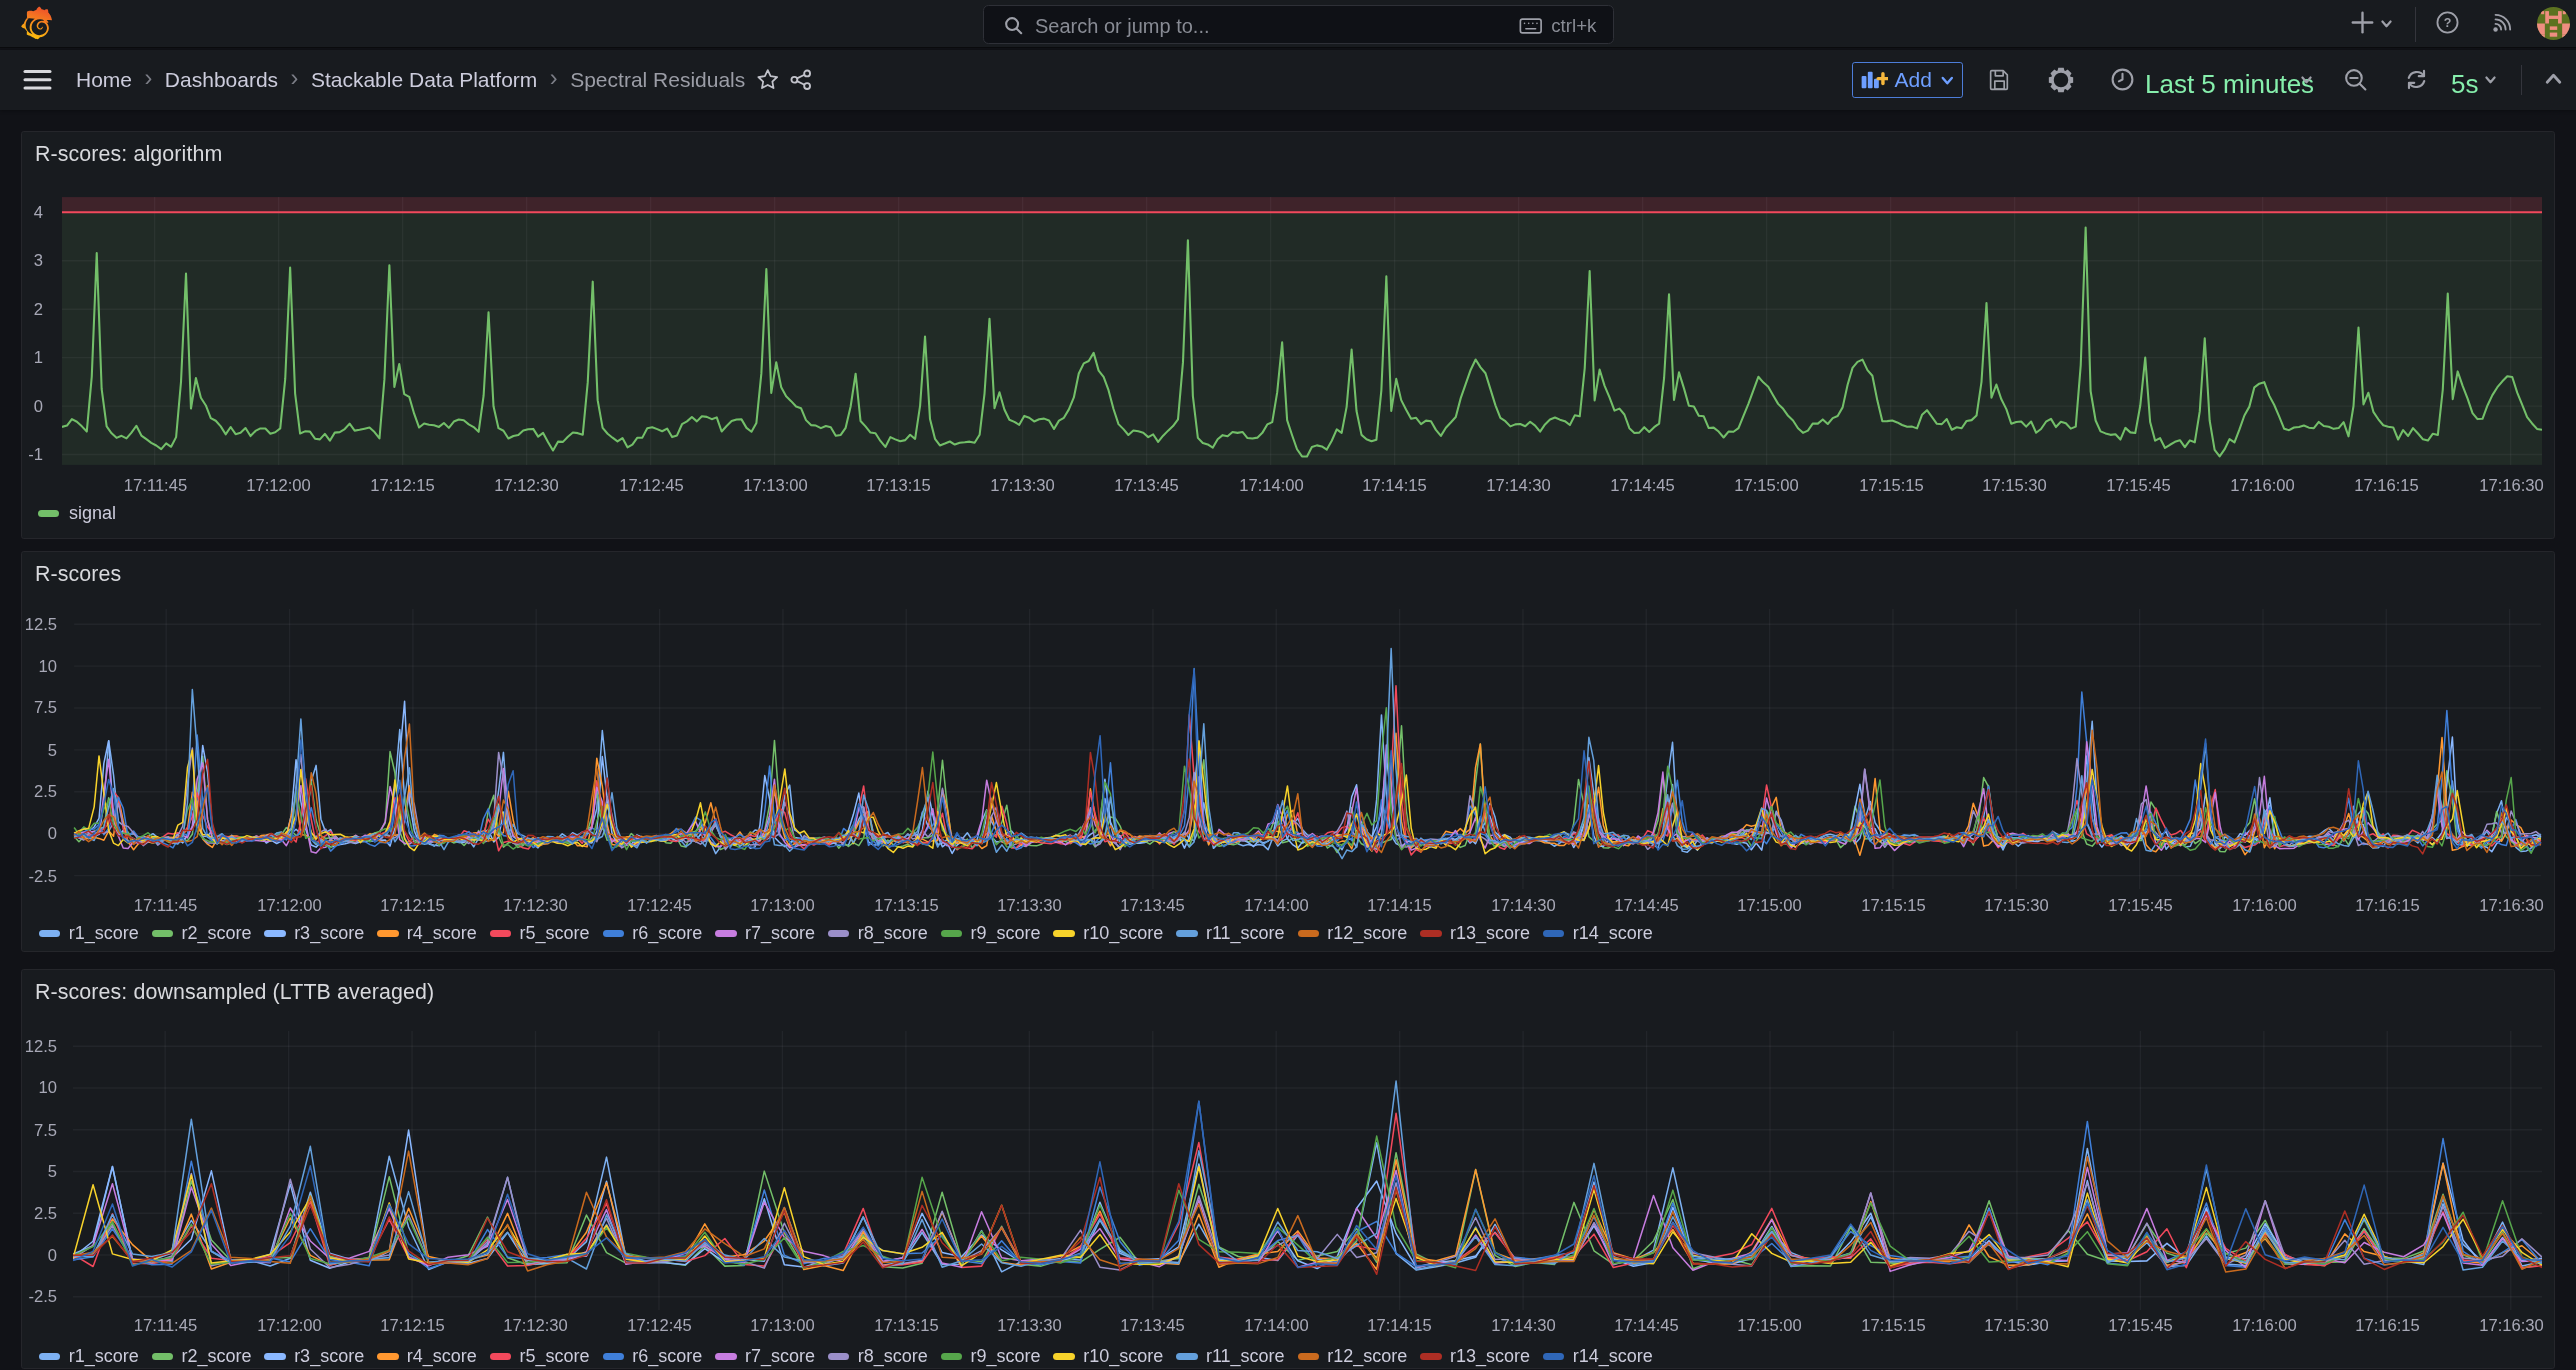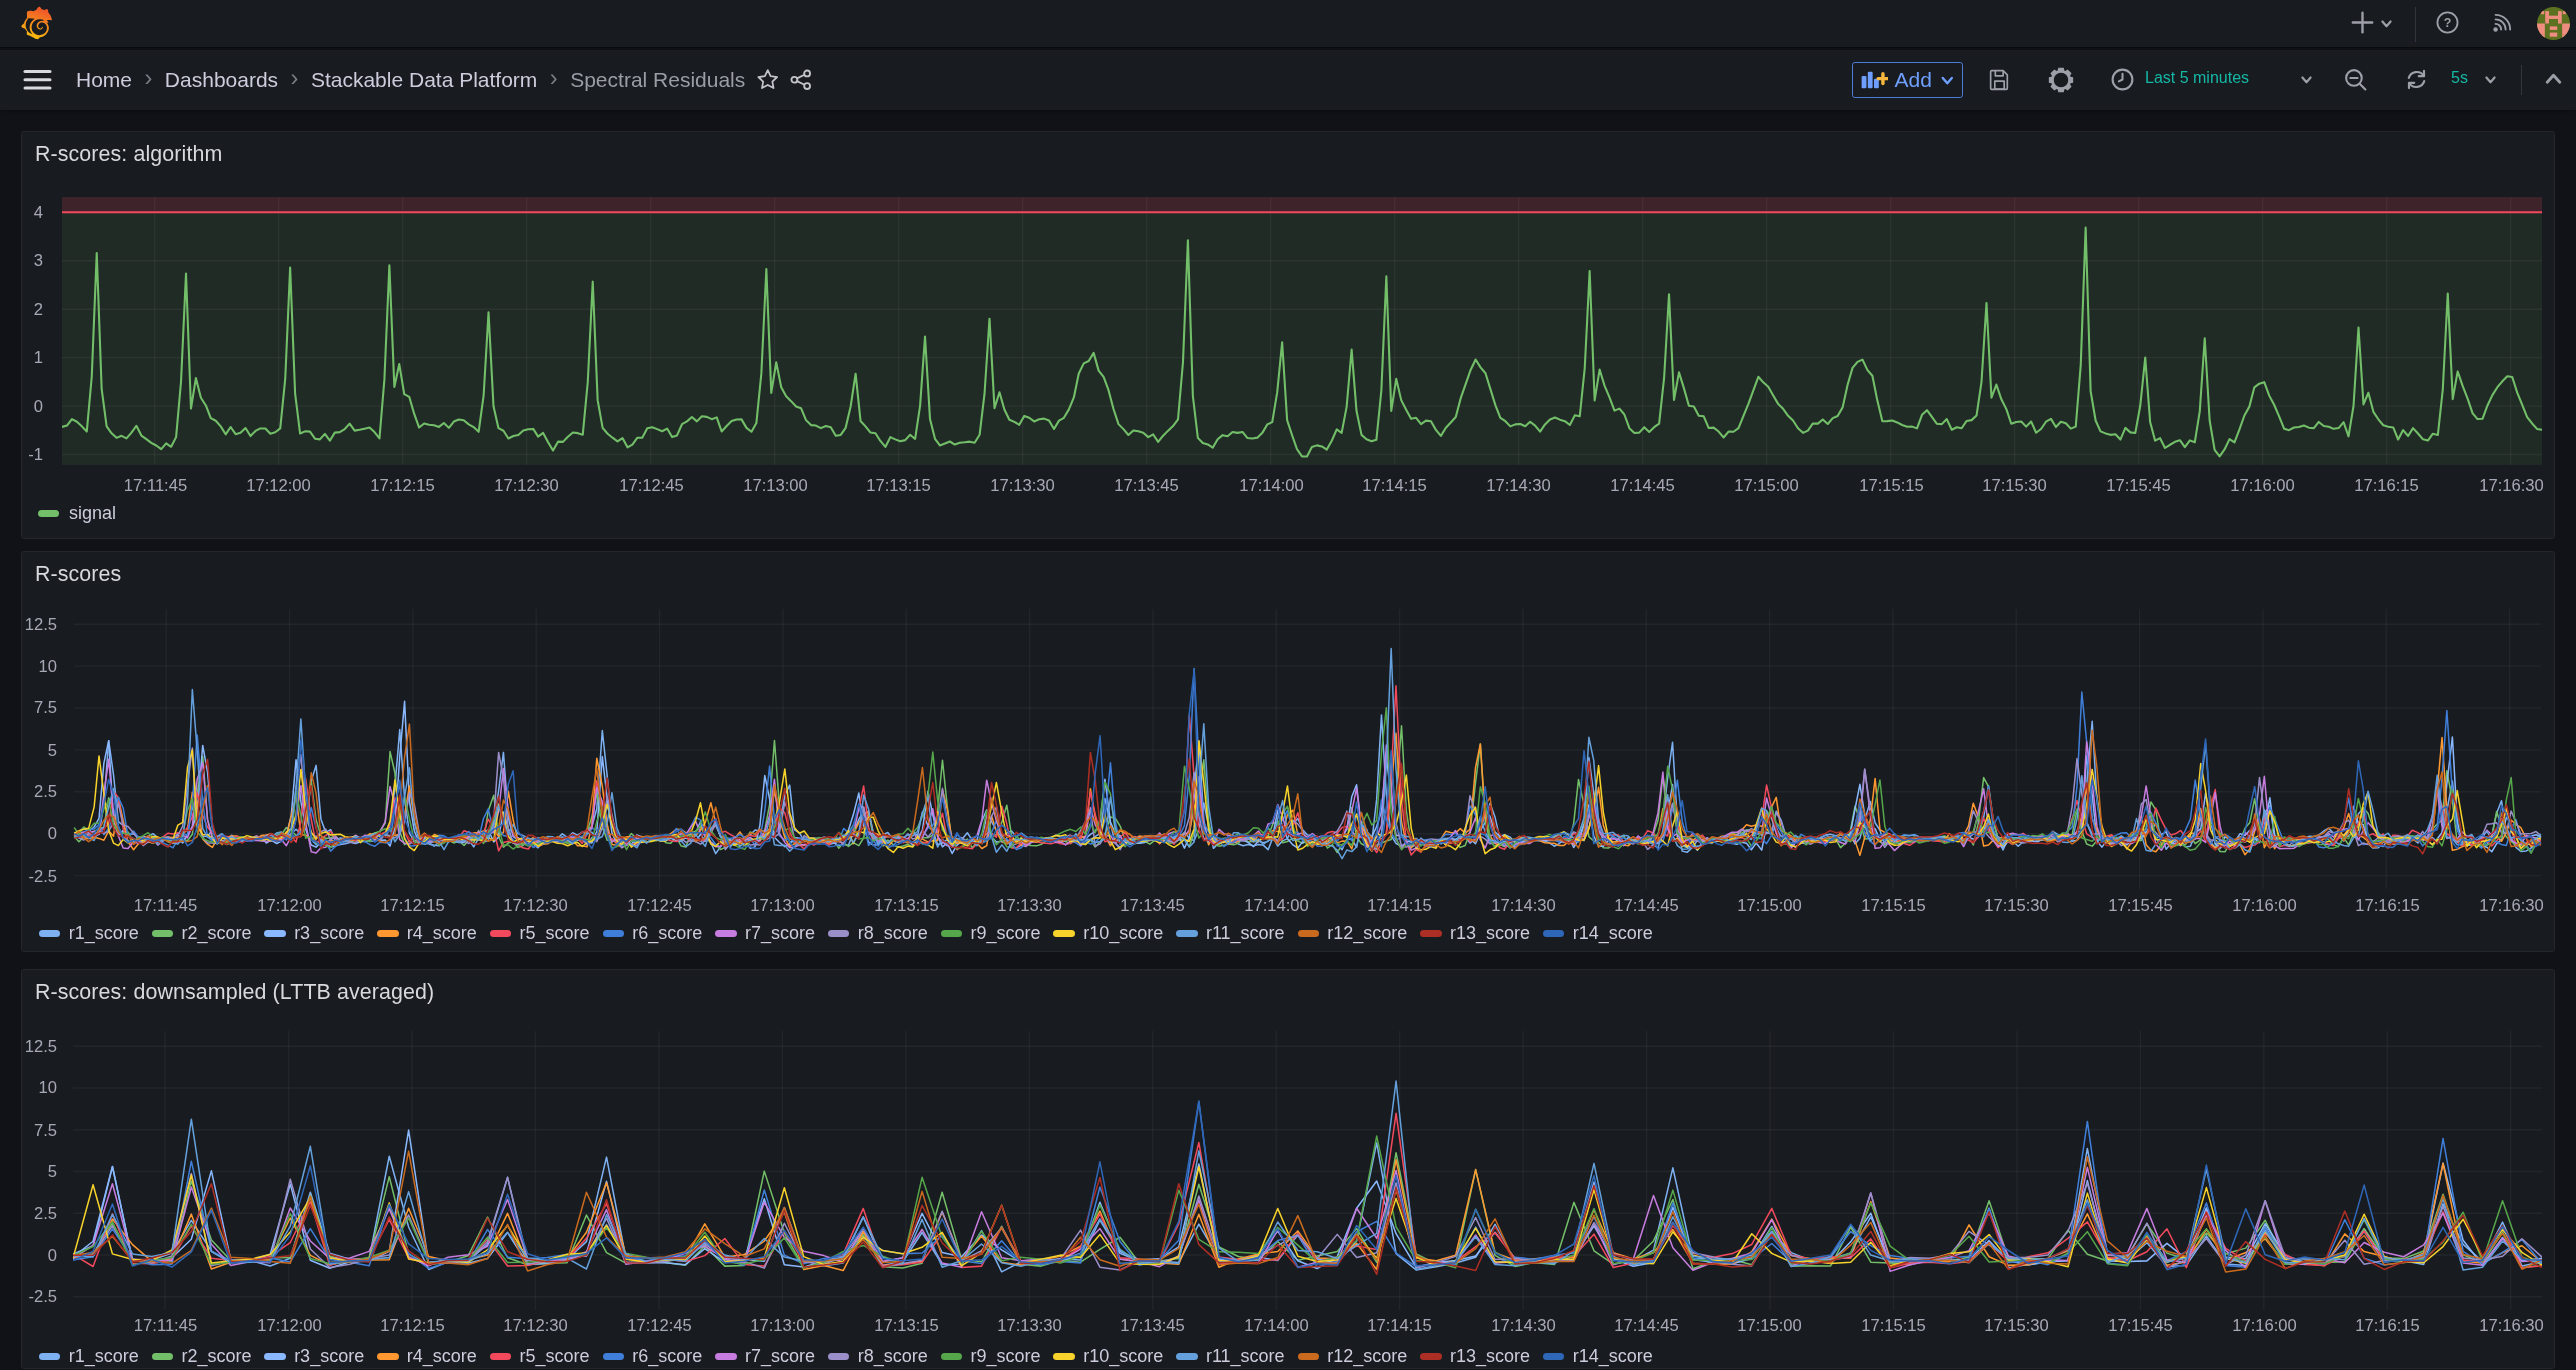--- a/index.html
+++ b/index.html
@@ -14,33 +14,51 @@
 .legend{position:absolute;display:flex;gap:13px;align-items:center}
 .li{display:flex;align-items:center;gap:8.3px;font-size:18px;color:#CCCCDC;white-space:nowrap}
 .sw{display:inline-block;width:21.4px;height:7px;border-radius:3.5px}
 .sig{position:absolute;display:flex;align-items:center;gap:9.7px;font-size:18px;color:#CCCCDC}
 .bc{position:absolute;top:0;height:60px;display:flex;align-items:center;font-size:21px;color:#CCCCDC}
 .bcsep{color:#7b7d86;margin:0 12.5px;font-size:23.5px;position:relative;top:-1.4px}
 .dim{color:#9b9da6}
 .ricon{position:absolute;top:17.3px}
 .add-btn{position:absolute;left:1852px;top:11.8px;width:111px;height:36px;border:1.4px solid #4d7dd8;border-radius:2.8px;display:flex;align-items:center;justify-content:center;gap:7px;color:#6E9FFF;font-size:21px;font-weight:500}
 .tool2{position:absolute;top:17.3px}
-.t2txt{position:absolute;top:18.7px;font-size:16px;color:#14b8a6}
+.t2txt{position:absolute;top:18.7px;font-size:26px;color:#86efac}
 .vdiv{position:absolute;background:#34353c;width:1.4px}
 </style></head><body>
 <div class="topbar">
     <svg width="32" height="36" viewBox="0 0 48 54" style="position:absolute;left:21px;top:4.2px">
 <defs>
         <linearGradient id="glg" x1="0" y1="1" x2="0.3" y2="0">
           <stop offset="0" stop-color="#FCCC0A"></stop>
           <stop offset="1" stop-color="#F05A28"></stop>
         </linearGradient>
       </defs>
 <path fill="url(#glg)" d="M46.5 24.5 C46 21 45 17.5 42.5 14.5 C42 13.9 41.4 13.3 40.9 12.8 C41.4 10.2 39.9 8 39.9 8 C37.4 7.8 35.8 8.8 35.2 9.2 C33.8 8.6 32.3 8.2 30.8 7.9 C30.2 5 27.2 3.8 27.2 3.8 C23.7 6 23 9 23 9 C22 9.3 20.9 9.7 19.9 10.2 C19.4 10.5 18.9 10.7 18.4 11 C18.3 11 18.2 10.9 18.2 10.9 C13.3 9 9 11.3 9 11.3 C8.6 16.5 9.1 19.7 9.2 20.4 C8.9 20.7 8.7 21 8.5 21.2 C7.5 22.4 6.7 23.6 6 25 C5.3 26.3 4.7 27.7 4.3 29.1 C1.2 30.7 0.3 33.9 0.3 33.9 C2.9 36.9 6 37.1 6 37.1 C6.4 37.8 6.8 38.5 7.3 39.1 C7.8 39.8 8.4 40.4 9 41 C8.8 42.1 8.5 43.8 8.7 45.7 C11.5 47.4 13.8 47.5 13.8 47.5 C14.3 48 14.9 48.4 15.5 48.8 C16.7 49.6 18 50.2 19.4 50.7 C21.6 53 24.6 52.8 24.6 52.8 C27.4 51.6 28.2 49.7 28.2 49.7 C30.2 49.6 32.1 49.1 33.9 48.2 C38.6 45.9 41.4 41.5 41.8 36.9 C42.1 32.9 40.2 28.8 36.8 26.6 C33.9 24.7 30.2 24.5 27.4 26.1 C24.9 27.5 23.3 30.2 23.5 33 C23.6 34.3 24.1 35.5 24.9 36.5 C26.5 38.3 29 38.9 30.9 37.8 C32.2 37 32.9 35.6 32.8 34.2 L31.4 34.4 C31.4 35.2 31 36 30.2 36.4 C29.1 37 27.6 36.6 26.7 35.5 C26.2 34.9 25.9 34.1 25.8 33.3 C25.7 31.3 26.8 29.4 28.6 28.4 C30.6 27.3 33.3 27.5 35.3 28.9 C37.8 30.6 39.2 33.6 39 36.6 C38.7 40.2 36.5 43.7 32.8 45.5 C28.3 47.8 22.6 46.8 19.1 43.3 C15.7 39.8 14.9 34.4 16.9 30 C19 25.5 23.8 22.6 28.8 22.9 C33 23.1 36.8 25.3 39.1 28.5 L41.3 27.3 C38.5 23.2 33.9 20.5 28.9 20.3 C22.8 20 16.9 23.5 14.4 29 C11.9 34.3 12.9 40.9 17 45.1 C17.1 45.2 17.2 45.3 17.3 45.4 C13.9 44.4 10.9 42.2 9 39 C5.9 33.9 6.5 27.1 10.5 22.6 C14.2 18.4 20.2 16.8 25.5 18.3 C30 19.6 33.7 23 35.4 27.3 L37.9 26.8 C36 21.5 31.6 17.4 26.2 15.9 C19.9 14.2 12.9 16.2 8.6 21.1"></path>
 </svg>
+    <div class="searchbox">
+      <svg width="21" height="21" viewBox="0 0 30 30" style="position:absolute;left:19.4px;top:9px">
+        <circle cx="13" cy="13" r="8.5" stroke="#9EA0A9" fill="none" stroke-linecap="round" stroke-linejoin="round" stroke-width="3"></circle>
+        <line x1="19.5" y1="19.5" x2="26" y2="26" stroke="#9EA0A9" fill="none" stroke-linecap="round" stroke-linejoin="round" stroke-width="3"></line>
+      </svg>
+      <div class="searchph">Search or jump to...</div>
+      <div class="ctrlk">
+        <svg width="23.5" height="18" viewBox="0 0 34 26">
+          <rect x="2" y="3" width="30" height="20" rx="3" stroke="#9EA0A9" fill="none" stroke-linecap="round" stroke-linejoin="round" stroke-width="2.4"></rect>
+          <line x1="8" y1="9" x2="8" y2="9.2" stroke="#9EA0A9" fill="none" stroke-linecap="round" stroke-linejoin="round" stroke-width="2.4"></line>
+          <line x1="14" y1="9" x2="14" y2="9.2" stroke="#9EA0A9" fill="none" stroke-linecap="round" stroke-linejoin="round" stroke-width="2.4"></line>
+          <line x1="20" y1="9" x2="20" y2="9.2" stroke="#9EA0A9" fill="none" stroke-linecap="round" stroke-linejoin="round" stroke-width="2.4"></line>
+          <line x1="26" y1="9" x2="26" y2="9.2" stroke="#9EA0A9" fill="none" stroke-linecap="round" stroke-linejoin="round" stroke-width="2.4"></line>
+          <line x1="10" y1="17" x2="24" y2="17" stroke="#9EA0A9" fill="none" stroke-linecap="round" stroke-linejoin="round" stroke-width="2.4"></line>
+        </svg>
+        <span>ctrl+k</span>
+      </div>
+    </div>
     <div class="ricon" style="left:2350px;top:10.4px"><svg width="25" height="25" viewBox="0 0 36 36">
         <line x1="18" y1="4" x2="18" y2="32" stroke="#9EA0A9" fill="none" stroke-linecap="round" stroke-linejoin="round" stroke-width="3.4"></line>
         <line x1="4" y1="18" x2="32" y2="18" stroke="#9EA0A9" fill="none" stroke-linecap="round" stroke-linejoin="round" stroke-width="3.4"></line>
       </svg></div>
     <div class="ricon" style="left:2379px;top:16px"><svg width="15" height="15" viewBox="0 0 22 22">
         <polyline points="5,8 11,15 17,8" stroke="#9EA0A9" fill="none" stroke-linecap="round" stroke-linejoin="round" stroke-width="3.2"></polyline>
       </svg></div>
     <div class="vdiv" style="left:2415px;top:7px;height:35px"></div>
     <div class="ricon" style="left:2435px;top:10.4px"><svg width="25" height="25" viewBox="0 0 36 36">
         <circle cx="18" cy="18" r="14.5" stroke="#9EA0A9" fill="none" stroke-linecap="round" stroke-linejoin="round" stroke-width="2.6"></circle>

